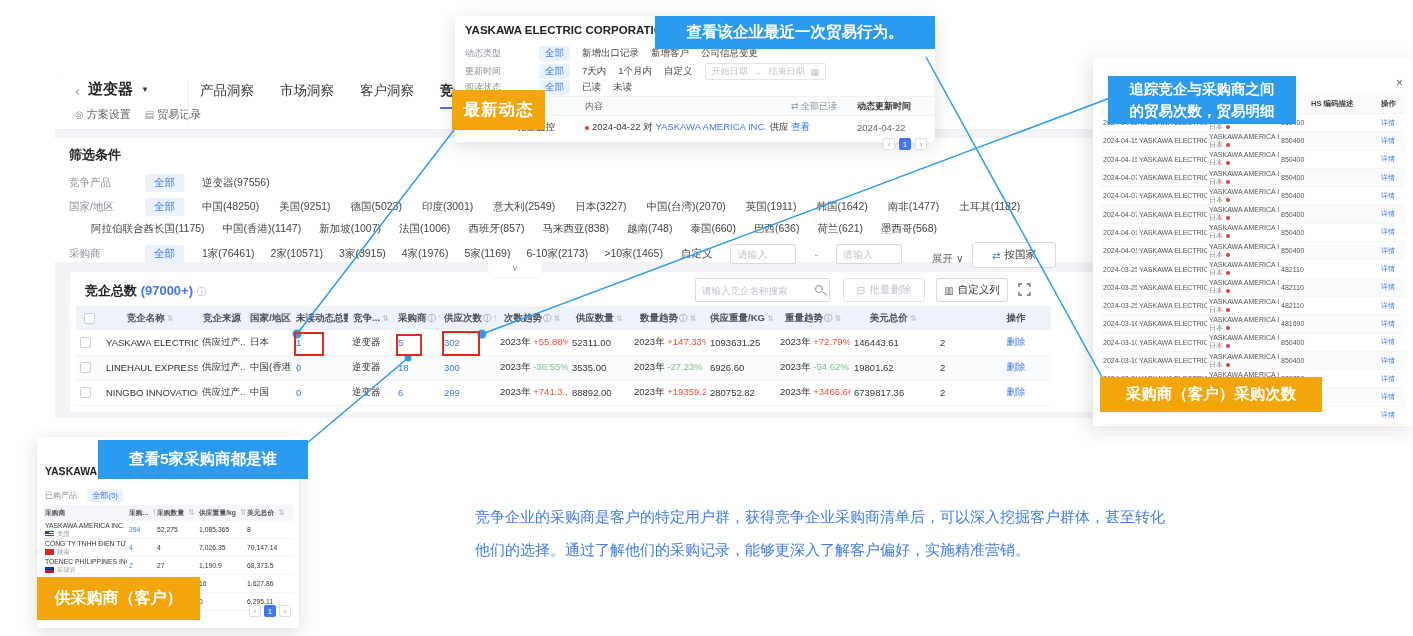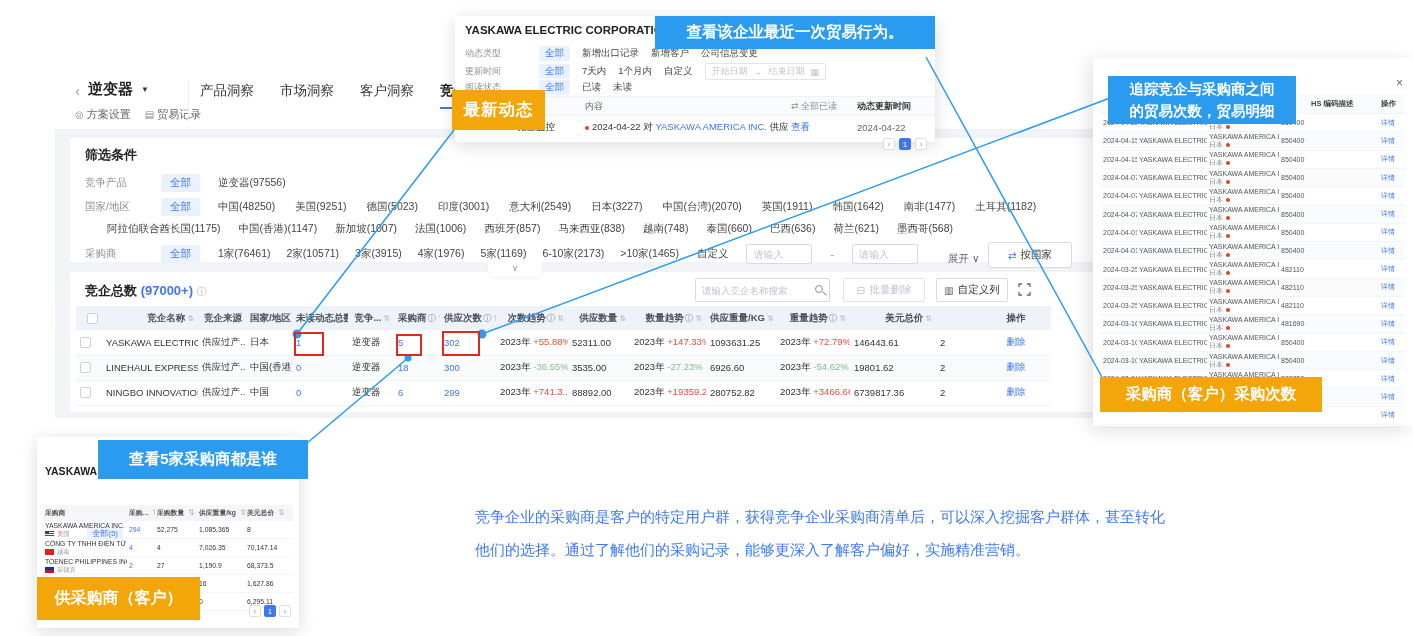--- a/index.html
+++ b/index.html
@@ -15,21 +15,21 @@
   .hdr-tools { left:20px; top:35px; font-size:11px; color:#666; display:flex; gap:14px; }
   .hdr-tools .ic { color:#888; margin-right:3px; font-size:10px; }
   .hdr-div { left:133px; top:10px; width:1px; height:40px; background:#ebedf0; }
   .nav { left:145px; top:10px; display:flex; gap:26px; font-size:13.5px; color:#333; }
   .nav .tab { padding-bottom:7px; cursor:pointer; }
   .nav .tab.act { color:#222; font-weight:bold; border-bottom:2px solid #3e77f0; }
   .subnav { left:145px; top:36px; display:flex; gap:22px; font-size:12.5px; color:#444; }
   .subnav .tab.act { color:#3e77f0; border-bottom:2px solid #3e77f0; padding-bottom:3px; }
 
   
-  #fcard { left:70px; top:138px; width:1325px; height:124px; background:#fff; border-radius:4px; z-index:2; }
+  #fcard { left:54px; top:138px; width:1325px; height:124px; background:#fff; border-radius:4px; z-index:2; }
   .fc-title { left:15px; top:8px; font-size:13px; font-weight:bold; color:#222; }
   .frow-label { font-size:10.5px; color:#8a8f99; }
   .chip-all { font-size:10.5px; color:#3e77f0; background:#eaf2ff; padding:2px 9px; border-radius:2px; }
   .fitem { font-size:10.5px; color:#444; white-space:nowrap; cursor:pointer; }
   .frow { display:flex; align-items:center; gap:18px; }
   #frow-product { left:15px; top:36px; }
   #frow-region1 { left:15px; top:60px; }
   #frow-region2 { left:37px; top:84px; }
   #frow-buyer { left:15px; top:106px; }
   .lblw { width:58px; }
@@ -50,21 +50,21 @@
   #tc-search input::placeholder { color:#c0c4cc; }
   .srch-ic { position:absolute; right:6px; top:6px; width:8px; height:8px; border:1.4px solid #8a8f99; border-radius:50%; }
   .srch-ic:after { content:""; position:absolute; left:6px; top:7px; width:5px; height:1.4px; background:#8a8f99; transform:rotate(45deg); }
   .tbtn { height:24px; border:1px solid #e2e4e8; border-radius:2px; background:#fff; font-size:10.5px; display:flex; align-items:center; justify-content:center; gap:4px; }
   #btn-batch { left:773px; top:6px; width:82px; color:#c0c4cc; }
   #btn-cols { left:866px; top:6px; width:72px; color:#333; border-color:#d9d9d9; }
   #btn-cols .ic { color:#555; font-size:10px; }
   #btn-expand { left:948px; top:10px; width:14px; height:14px; color:#666; }
 
   table#maintbl { position:absolute; left:6px; top:34px; border-collapse:collapse; table-layout:fixed; width:975px; font-size:9.5px; }
-  #maintbl th { background:#eef2f9; color:#4a4f58; font-weight:bold; height:24px; text-align:right; padding:0 4px; white-space:nowrap; overflow:hidden; }
+  #maintbl th { background:#eef2f9; color:#4a4f58; font-weight:bold; height:24px; text-align:center; padding:0 4px; white-space:nowrap; overflow:hidden; }
   #maintbl td { height:25px; padding:0 4px; color:#333; border-bottom:1px solid #f2f3f5; white-space:nowrap; overflow:hidden; }
   #maintbl tr.zebra td { background:#fafbfd; }
   .sort-ic { color:#c0c4cc; font-size:8px; margin-left:2px; }
   .info-ic { color:#b0b4bb; font-size:8.5px; margin-left:1px; }
   .cb { display:inline-block; width:11px; height:11px; border:1px solid #ccd0d6; border-radius:2px; background:#fff; vertical-align:middle; }
   .blue { color:#3e77f0; }
   .lnk { color:#3e77f0; cursor:pointer; }
   .pct-up { color:#ee4c39; }
   .pct-down { color:#7fc08d; }
   .gray { color:#999; }
@@ -100,21 +100,21 @@
   .rhs { width:30px; }
   .rdesc { flex:1; }
   .ract { width:26px; color:#3e77f0; cursor:pointer; }
   .i-ic { display:inline-block; width:5px; height:5px; border:1px solid #3e77f0; margin-left:2px; }
   .jpdot { display:inline-block; width:4px; height:4px; border-radius:50%; background:#e0402a; margin-left:3px; }
 
   
   #buyers { left:37px; top:437px; width:262px; height:191px; background:#fff; box-shadow:0 4px 18px rgba(0,0,0,.14); border-radius:3px; z-index:20; }
   .bp-title { left:8px; top:28px; font-size:10.5px; font-weight:bold; color:#222; }
   .bp-filter { left:8px; top:52px; display:flex; align-items:center; gap:8px; font-size:8px; color:#8a8f99; }
-  .bp-chip { color:#3e77f0; background:#eaf2ff; padding:1px 5px; border-radius:2px;margin-top:38px; }
+  .bp-chip { color:#3e77f0; background:#eaf2ff; padding:1px 5px; border-radius:2px; }
   .bp-head { position:absolute; left:6px; top:68px; width:250px; height:16px; display:flex; align-items:center; background:#f4f6fa; font-size:6.8px; font-weight:bold; color:#555; }
   #bp-rows { position:absolute; left:6px; top:84px; width:250px; }
   .brow { display:flex; align-items:center; height:18px; border-bottom:1px solid #f4f5f7; font-size:6.8px; color:#333; }
   .bc { padding:0 2px; overflow:hidden; white-space:nowrap; }
   .bc1 { width:84px; display:flex; flex-direction:column; justify-content:center; line-height:8px; }
   .bc2 { width:28px; color:#3e77f0; }
   .bc3 { width:42px; }
   .bc4 { width:48px; }
   .bc5 { width:46px; }
   .bc1 .l2 { color:#999; font-size:6.3px; }

